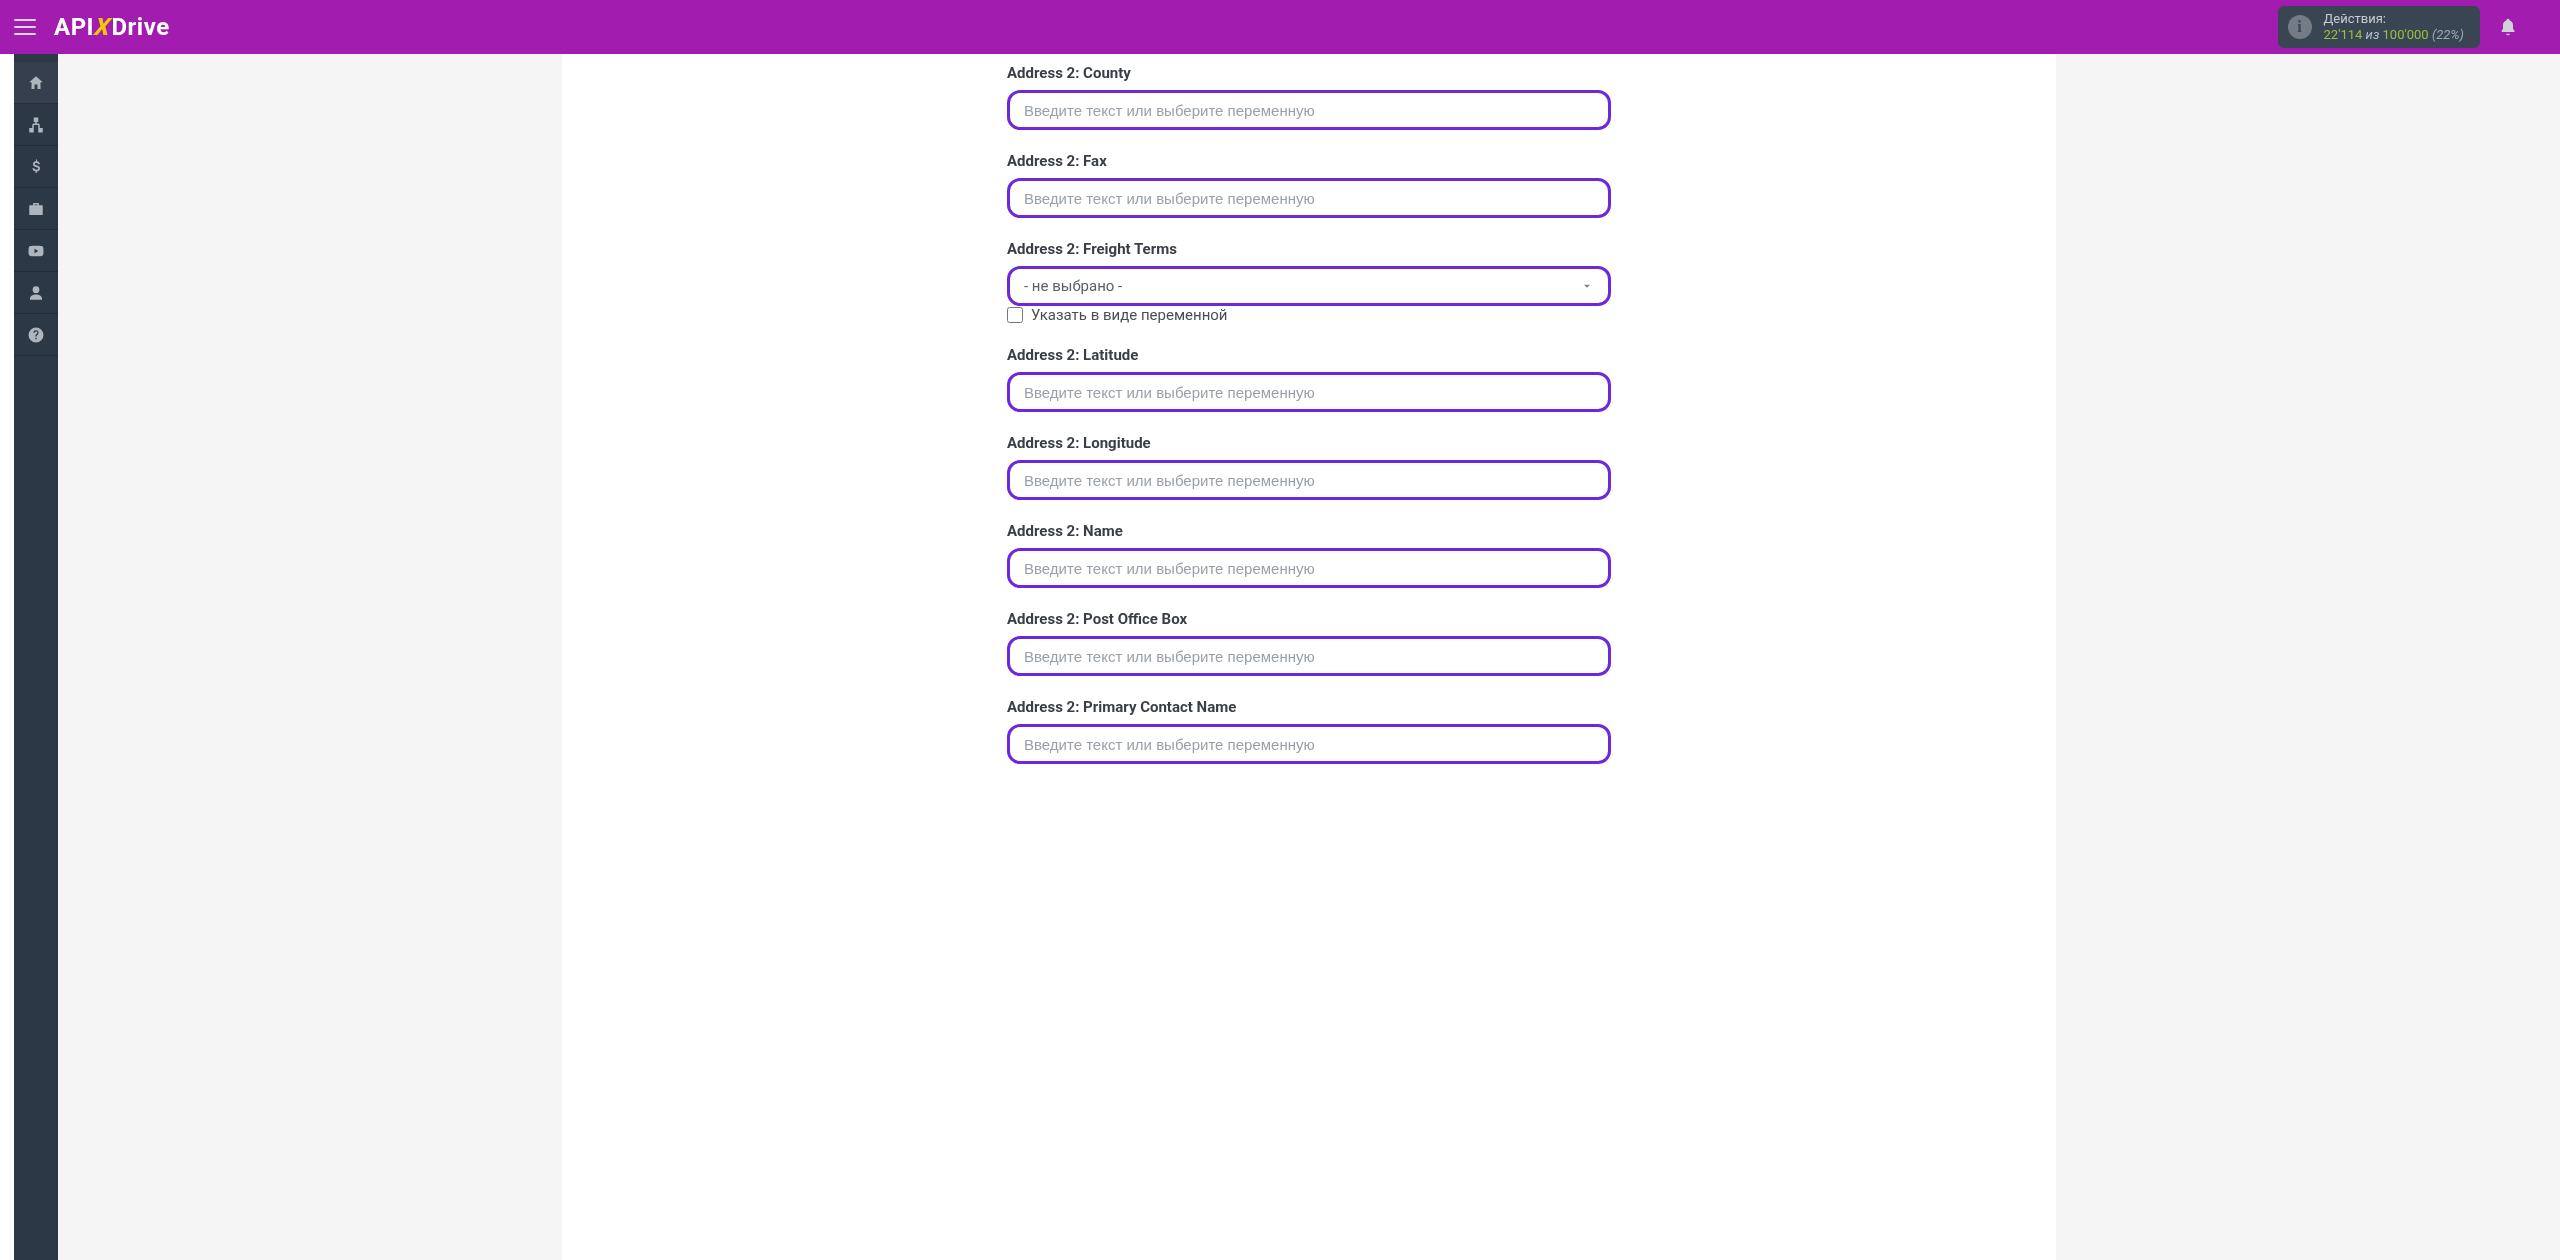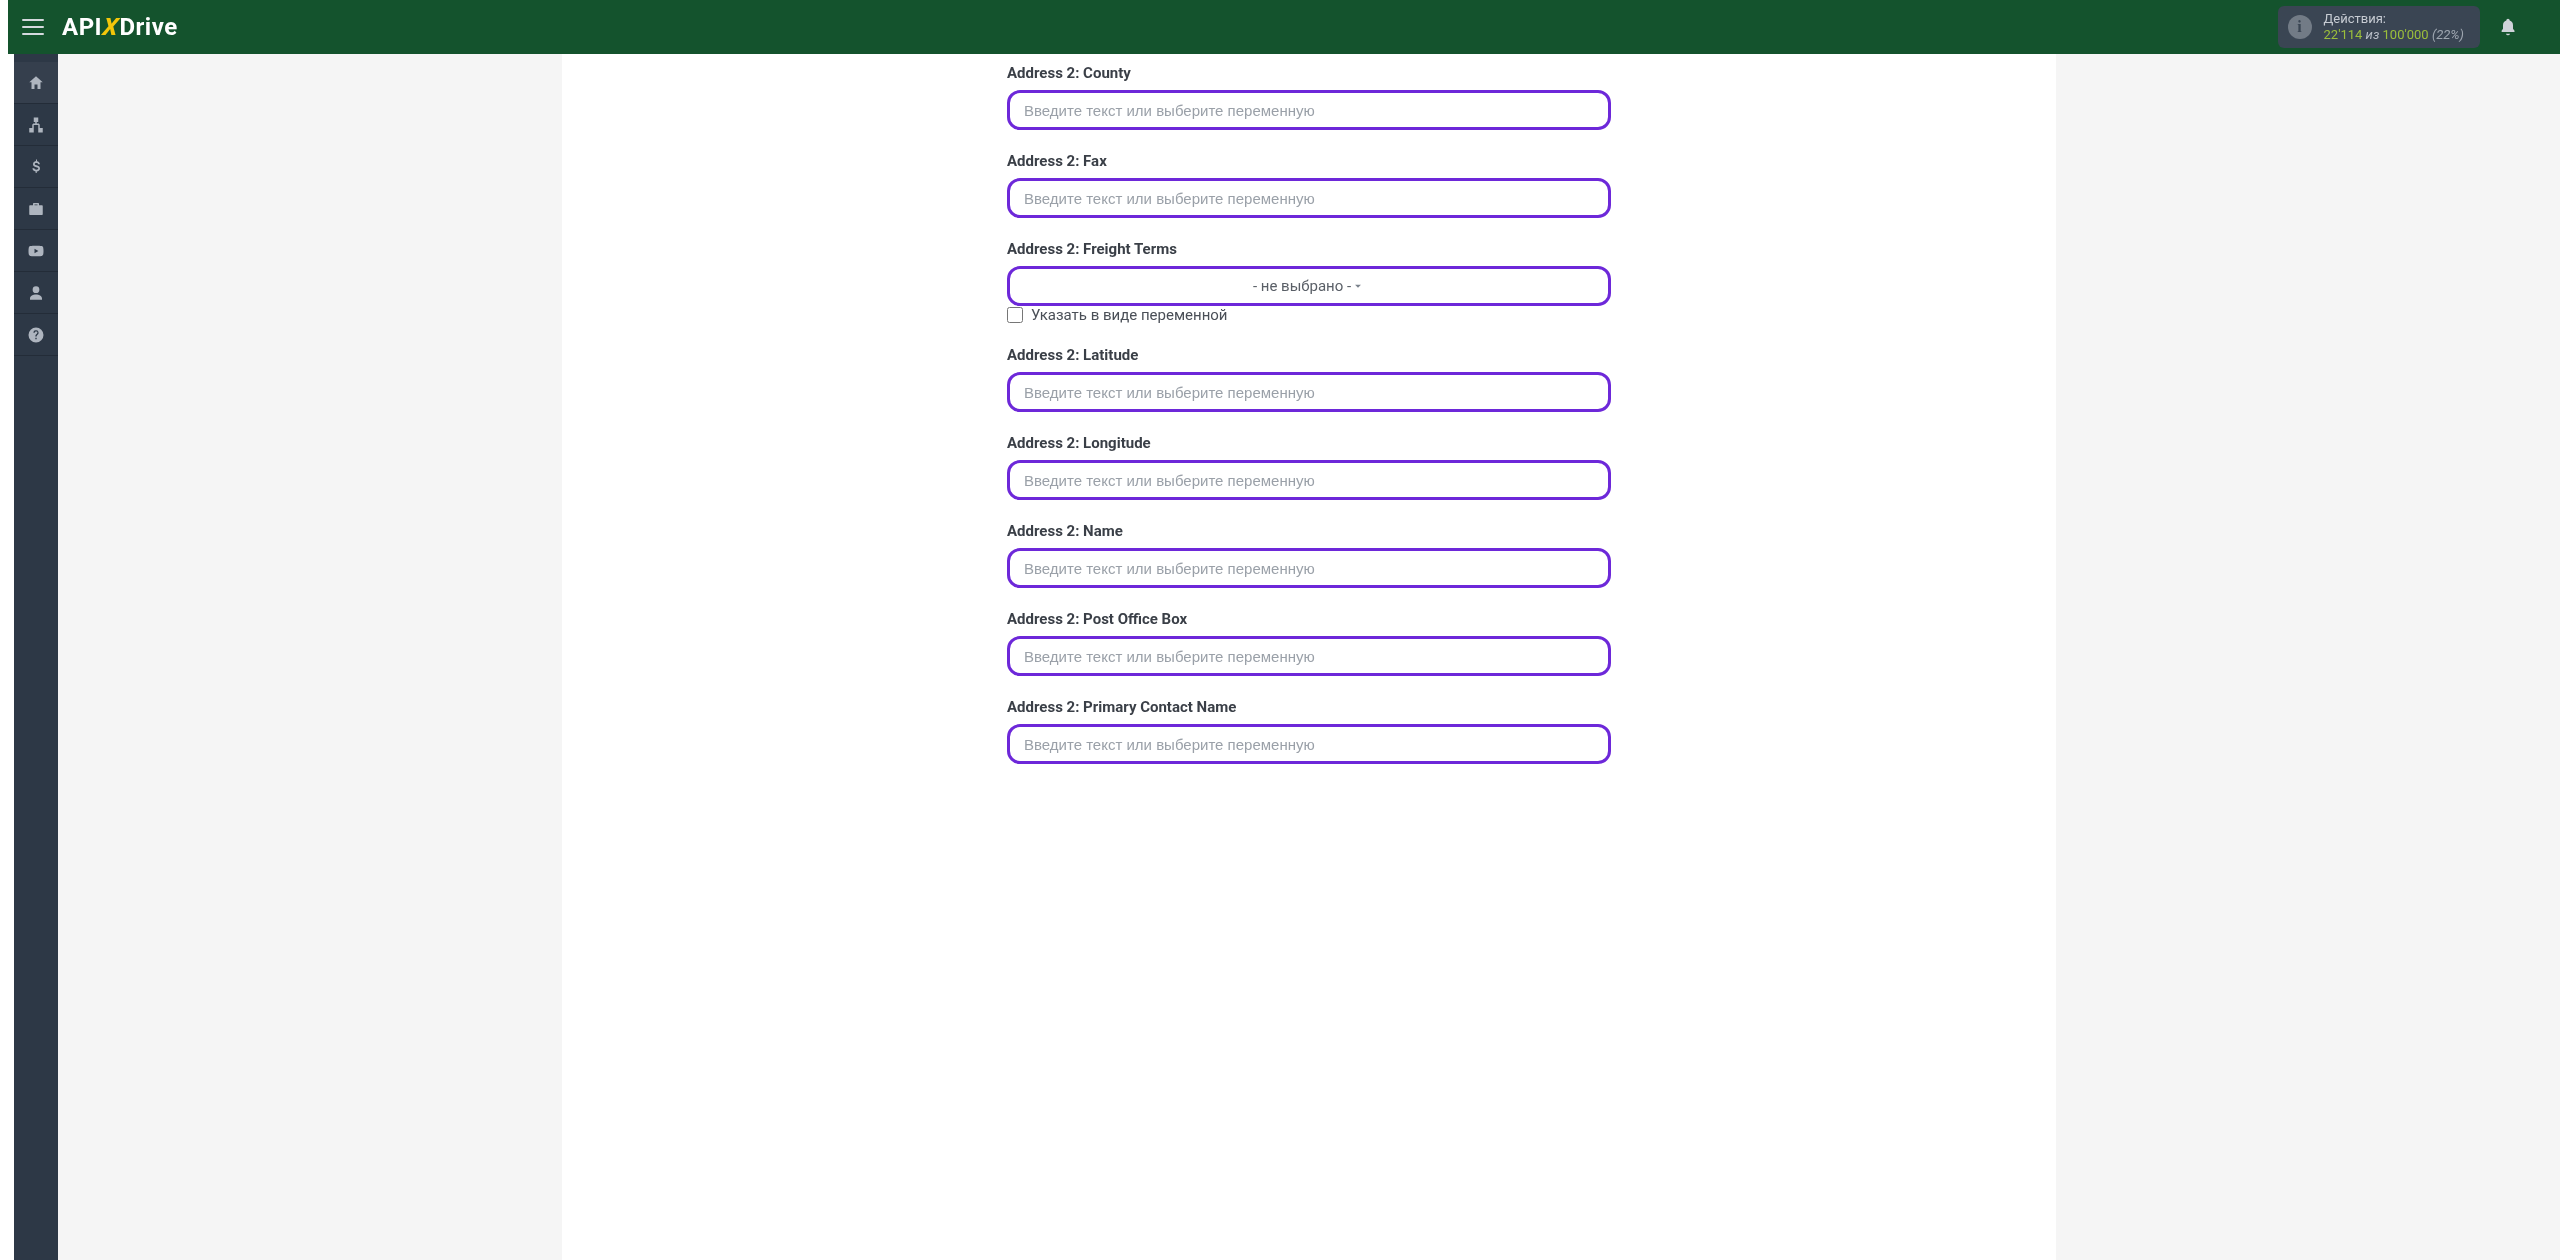--- a/index.html
+++ b/index.html
@@ -8,26 +8,25 @@
     font-family: -apple-system, BlinkMacSystemFont, "Segoe UI", Roboto, "Helvetica Neue", Arial, sans-serif;
     font-size: 14px;
     color: #3c4859;
     background: #ffffff;
     overflow: hidden;
   }
 
   
   .topbar {
     height: 54px;
-    background: #14532d;
+    background: #a21caf;
     display: flex;
     align-items: center;
     padding: 0 20px 0 14px;
     color: #fff;
-    margin-left: 8px;
   }
   .hamburger {
     width: 22px; height: 16px;
     display: flex; flex-direction: column; justify-content: space-between;
     cursor: pointer;
     margin-right: 18px;
   }
   .hamburger span { height: 2px; background: #d5d9de; border-radius: 1px; }
 
   .logo { display: flex; align-items: center; font-weight: 700; font-size: 24px; letter-spacing: .5px; }
@@ -131,21 +130,21 @@
     border: 3px solid #6d28d9;
     border-radius: 13px;
     padding: 0 14px;
     font-size: 15px;
     color: #4a4f57;
     background: #fff;
   }
   .text-input::placeholder { color: #9aa0a8; }
 
   .select-input {
-    display: flex; align-items: center; justify-content: center;
+    display: flex; align-items: center; justify-content: space-between;
     cursor: pointer;
   }
   .select-value { color: #5a5f67; }
   .select-caret { width: 14px; height: 14px; fill: #7a828c; }
 
   .check-row {
     margin-top: 0;
     display: flex; align-items: center; gap: 8px;
     font-size: 15px; color: #4a4f57;
   }

